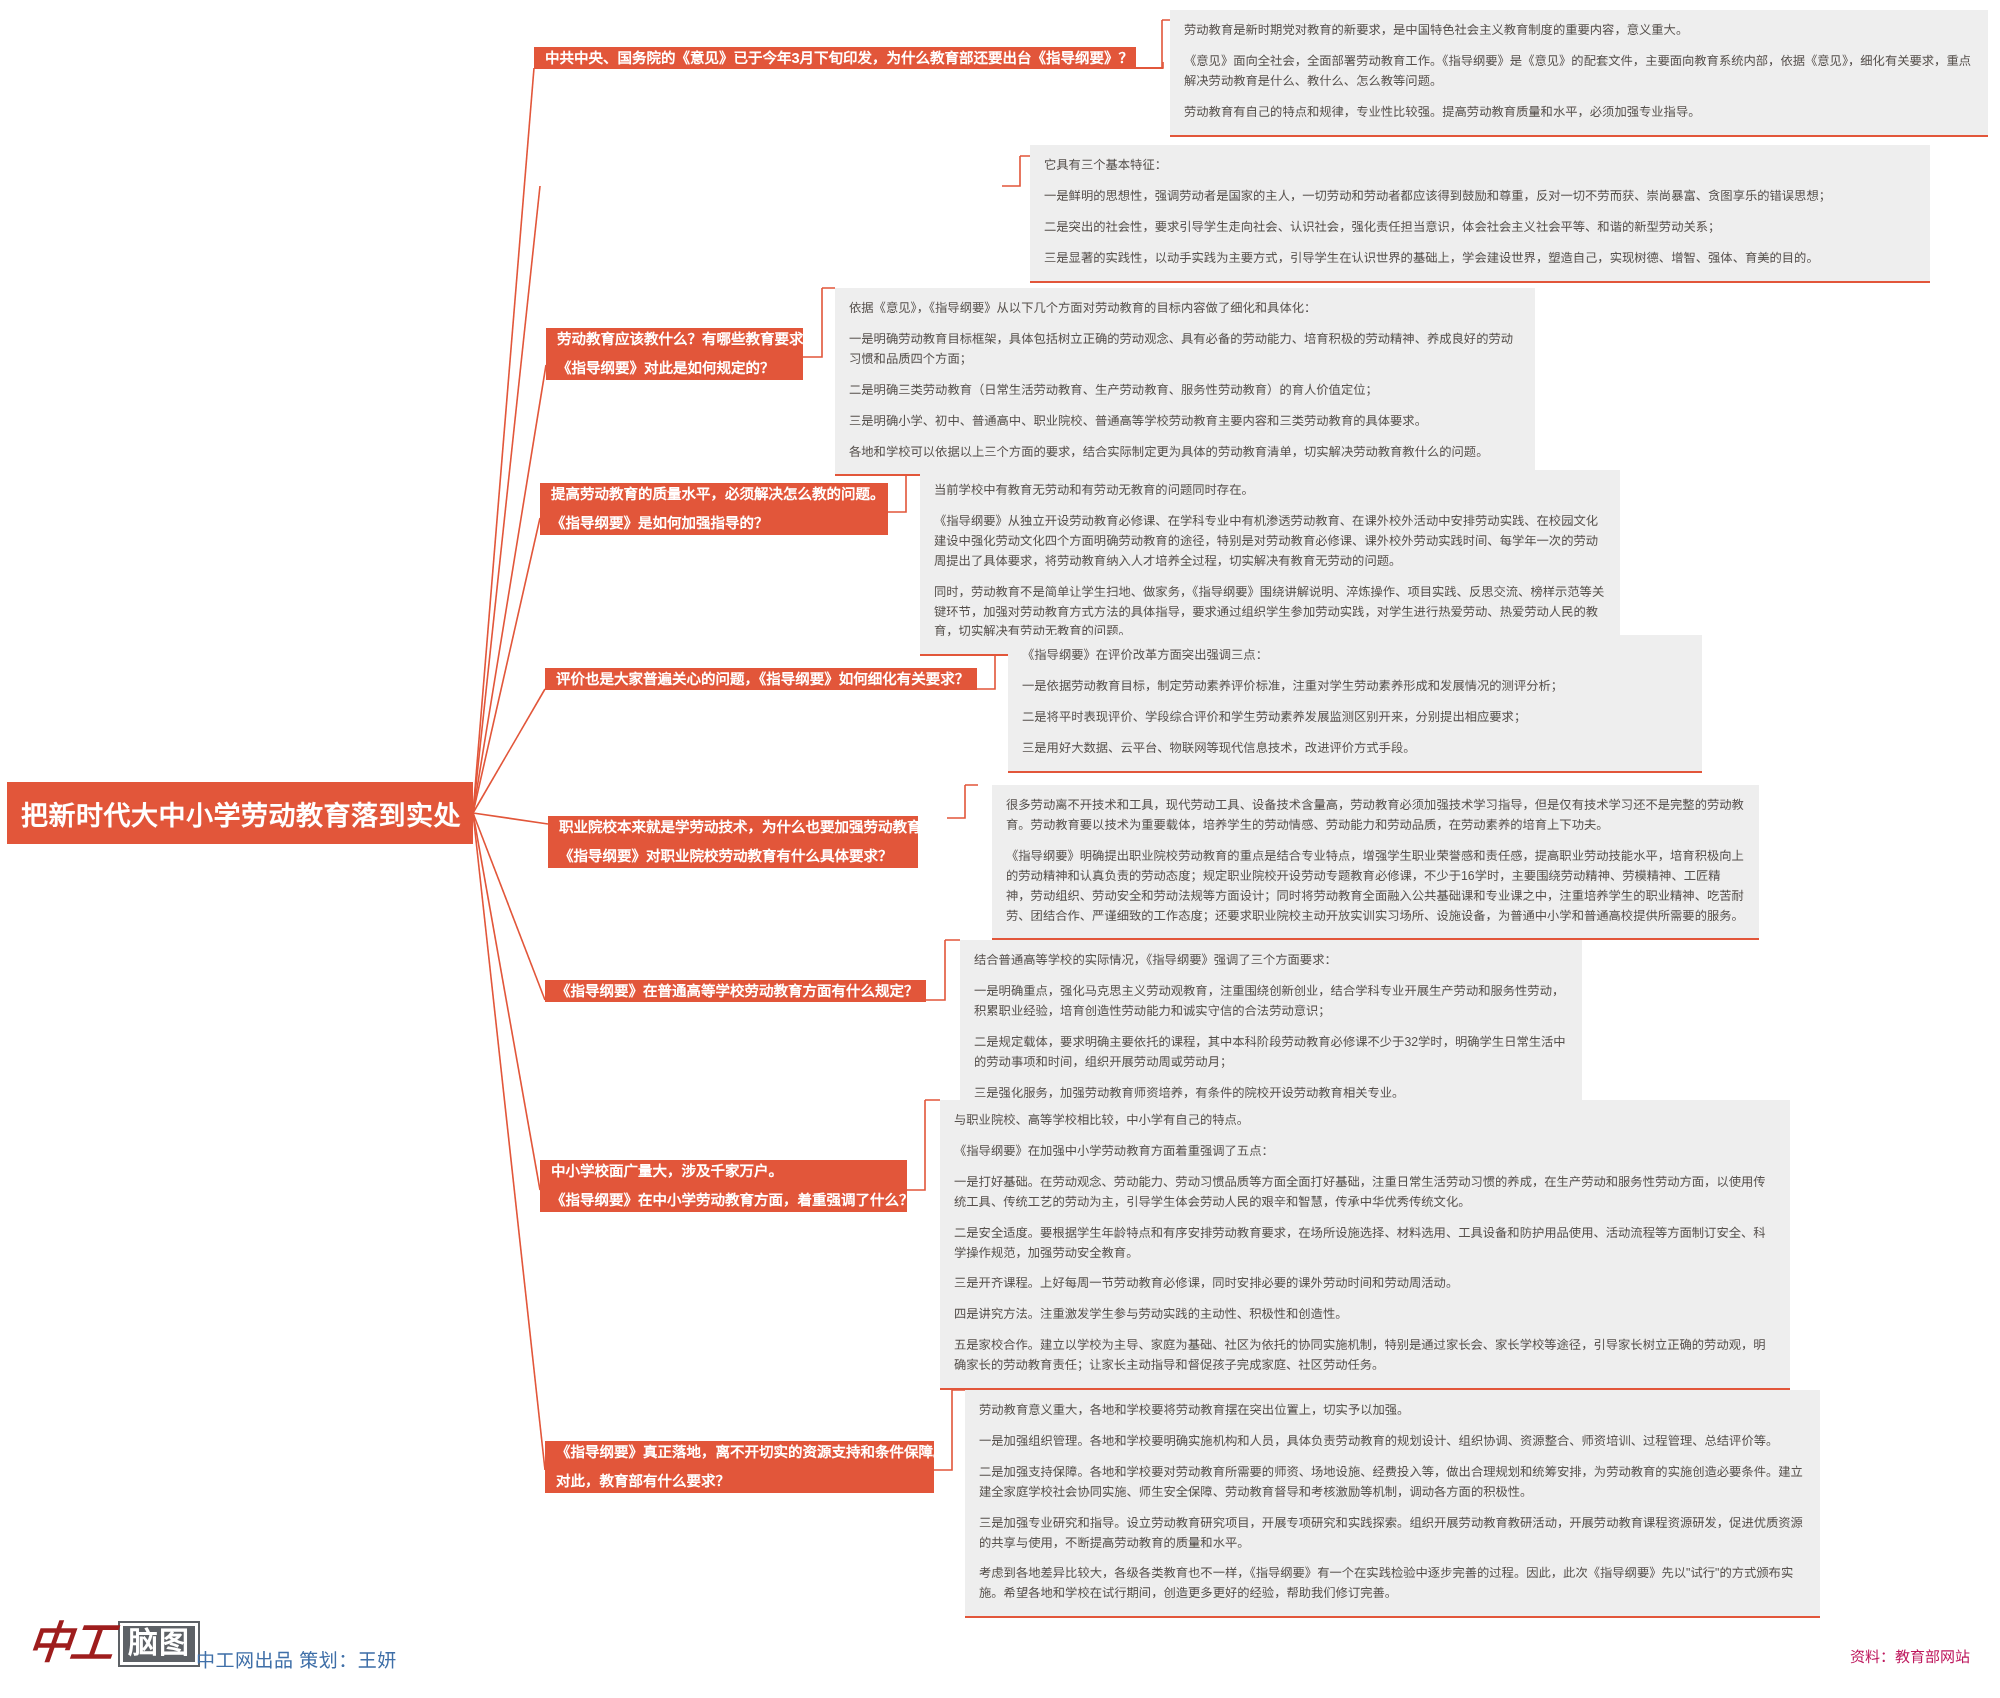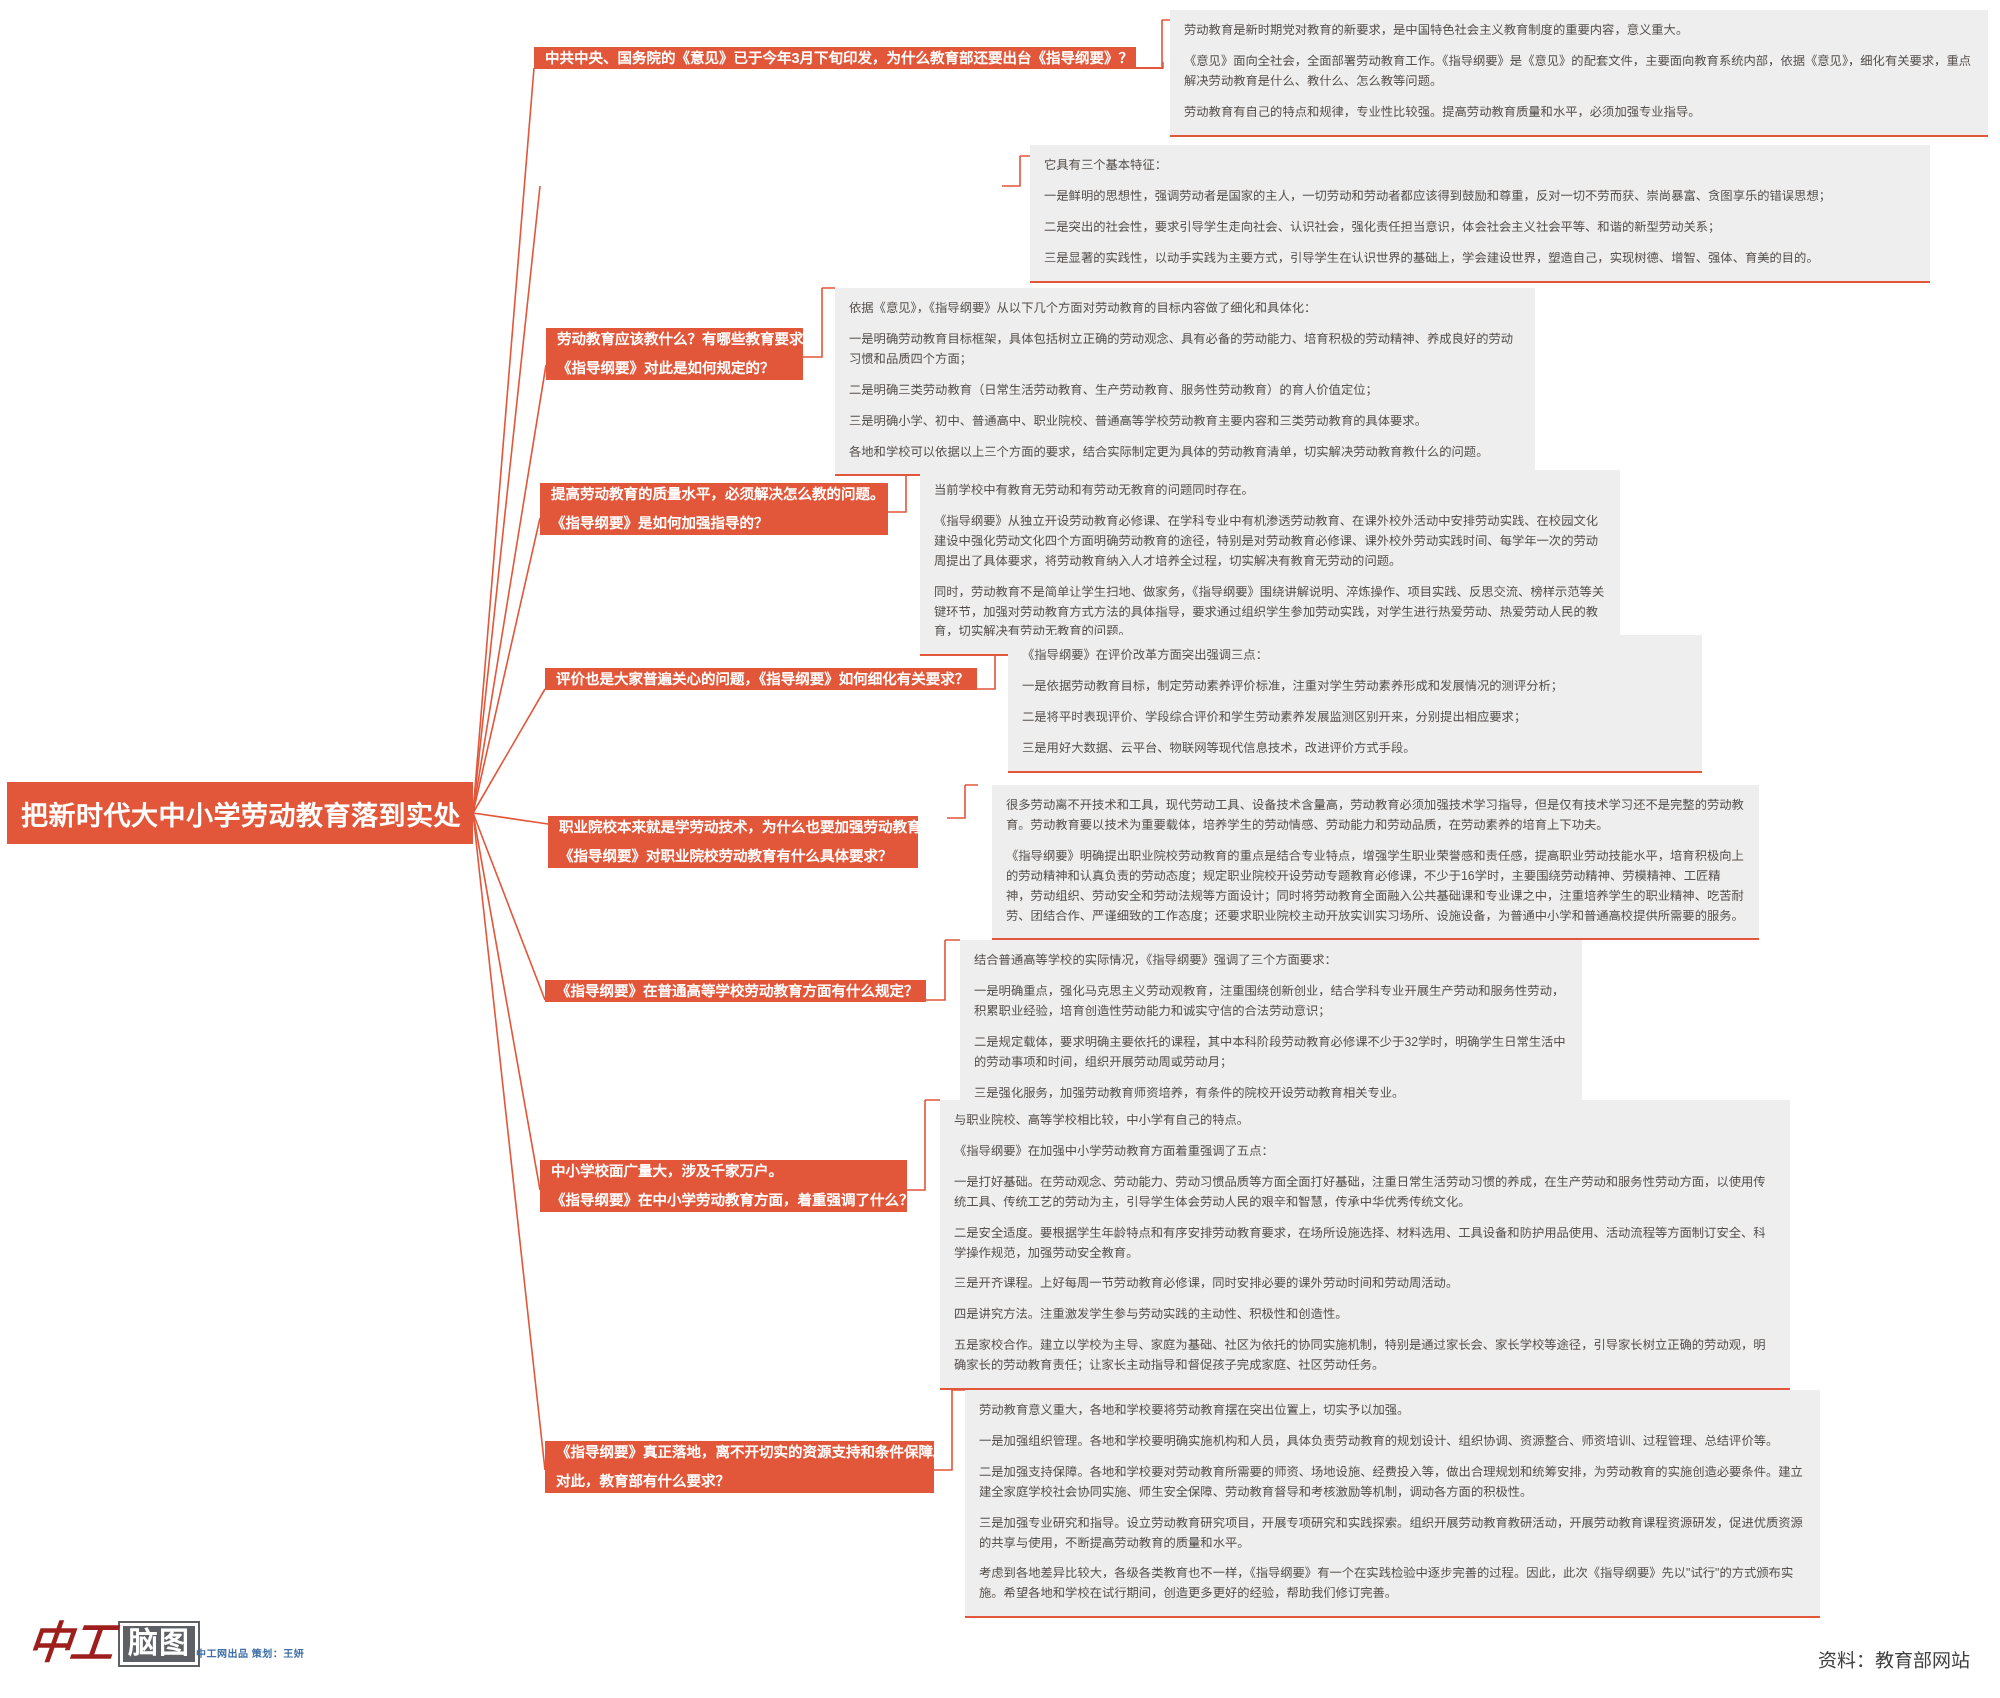--- a/index.html
+++ b/index.html
@@ -104,31 +104,31 @@
     outline: 2px solid #5d6166;
     padding: 2px 5px 4px 5px;
     line-height: 1;
     letter-spacing: 1px;
     margin-left: 6px;
   }
   #credit-left {
     position: absolute;
     left: 196px;
     top: 33px;
-    font-size: 10px;
-    font-weight: bold;
+    font-size: 19px;
+    font-weight: normal;
     color: #3f6fa8;
     letter-spacing: 0.5px;
   }
   #credit-right {
     position: absolute;
     right: 30px;
     top: 33px;
-    font-size: 19px;
-    color: #404040;
+    font-size: 15px;
+    color: #be185d;
     font-family: Liberation Serif, serif;
   }
 </style>
 </head>
 <body>
 
 <div id="canvas">
 
   <svg id="connectors" viewBox="0 0 2000 1698" preserveAspectRatio="none">
     <g stroke="#e2563a" stroke-width="1.6" fill="none">

